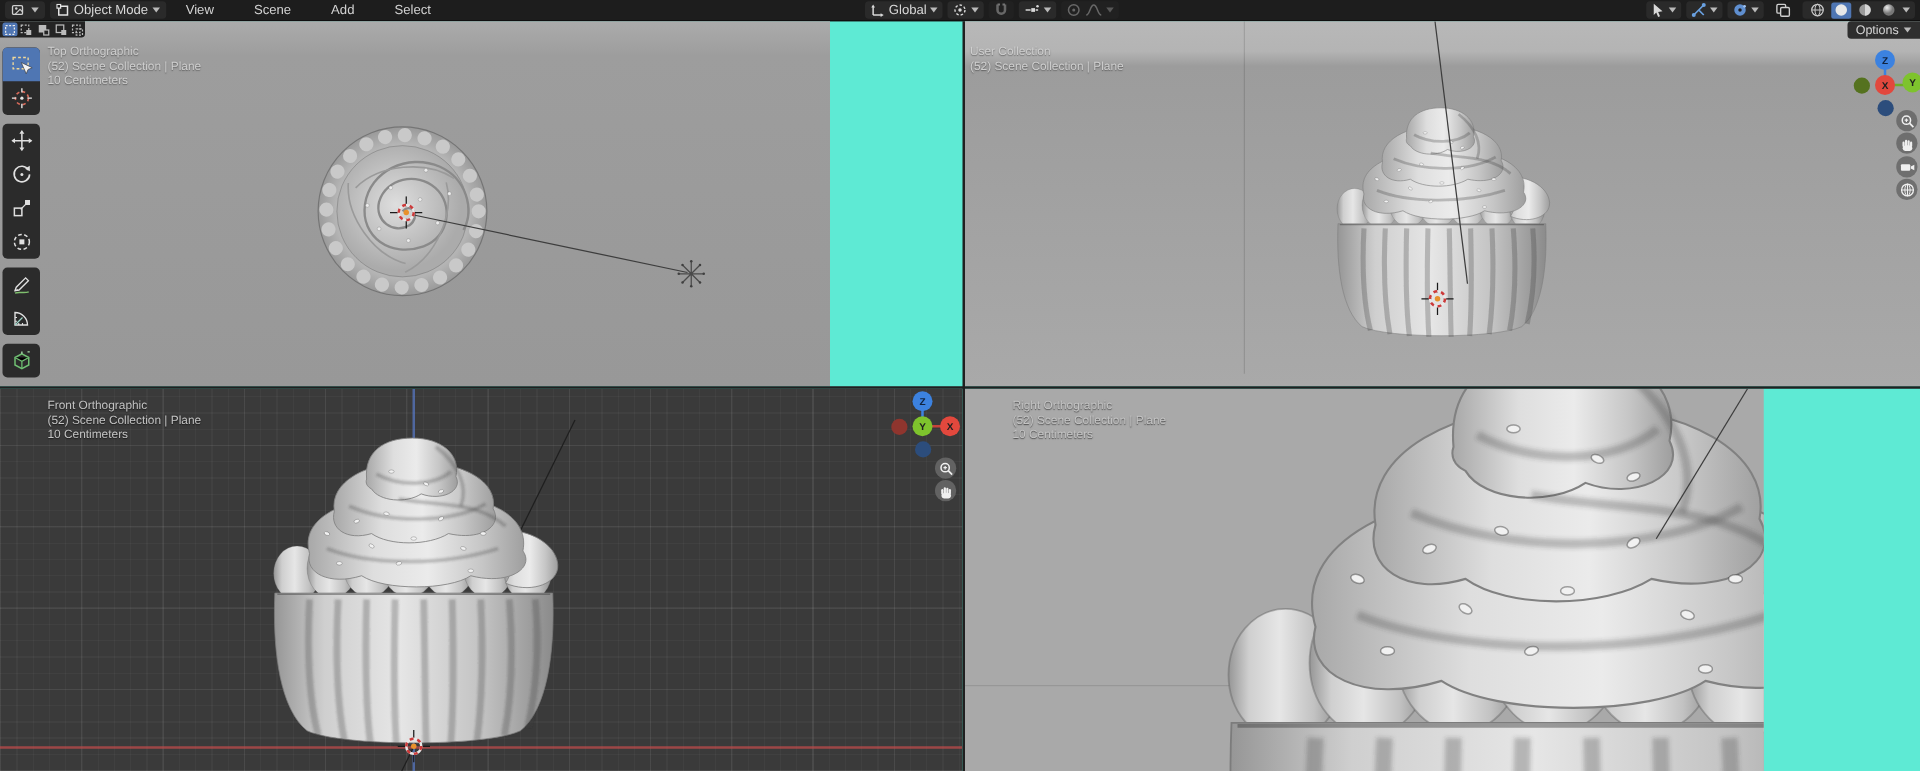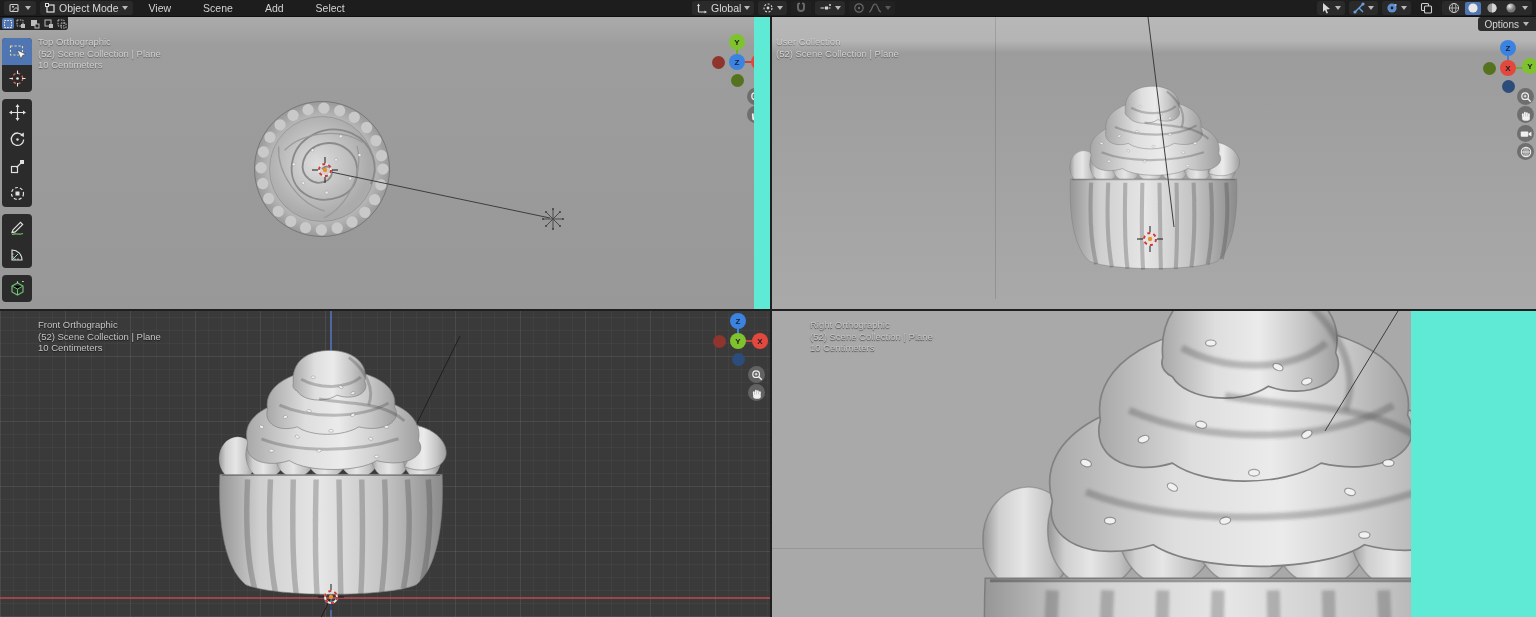--- a/index.html
+++ b/index.html
@@ -38,21 +38,21 @@
   .options-btn { position:absolute; right:0; top:17px; height:14px; background:#2e2e2e;
     border-radius:3px 0 0 3px; display:flex; align-items:center; gap:4px; padding:0 7px;
     font-size:10px; color:#d5d5d5; z-index:30; }
   
   .toolbar { position:absolute; left:2px; top:38px; width:30px; z-index:25; display:flex; flex-direction:column; }
   .tgroup { background:#2b2b2b; border-radius:4px; margin-bottom:7px; overflow:hidden; }
   .tool { width:30px; height:27px; display:flex; align-items:center; justify-content:center; }
   .tool.active { background:#4f76b3; }
   
   .vp { position:absolute; overflow:hidden; }
-  .vp-tl { left:0; top:17px; width:754px; height:292px;
+  .vp-tl { left:0; top:17px; width:664px; height:292px;
     background:linear-gradient(180deg,#ababab 0,#9d9d9d 28px,#989898 100%); }
   .vp-tr { left:772px; top:17px; width:764px; height:292px;
     background:linear-gradient(180deg,#b8b8b8 0,#b4b4b4 24px,#9c9c9c 36px,#a9a9a9 100%); }
   .vp-bl { left:0; top:311px; width:770px; height:306px; background-color:#3a3a3a;
     background-image:
       repeating-linear-gradient(0deg, rgba(255,255,255,.05) 0 1px, transparent 1px 65px),
       repeating-linear-gradient(90deg, rgba(255,255,255,.05) 0 1px, transparent 1px 65px),
       repeating-linear-gradient(0deg, rgba(255,255,255,.03) 0 1px, transparent 1px 13px),
       repeating-linear-gradient(90deg, rgba(255,255,255,.03) 0 1px, transparent 1px 13px); }
   .vp-br { left:772px; top:311px; width:639px; height:306px; background:#a9a9a9; }

